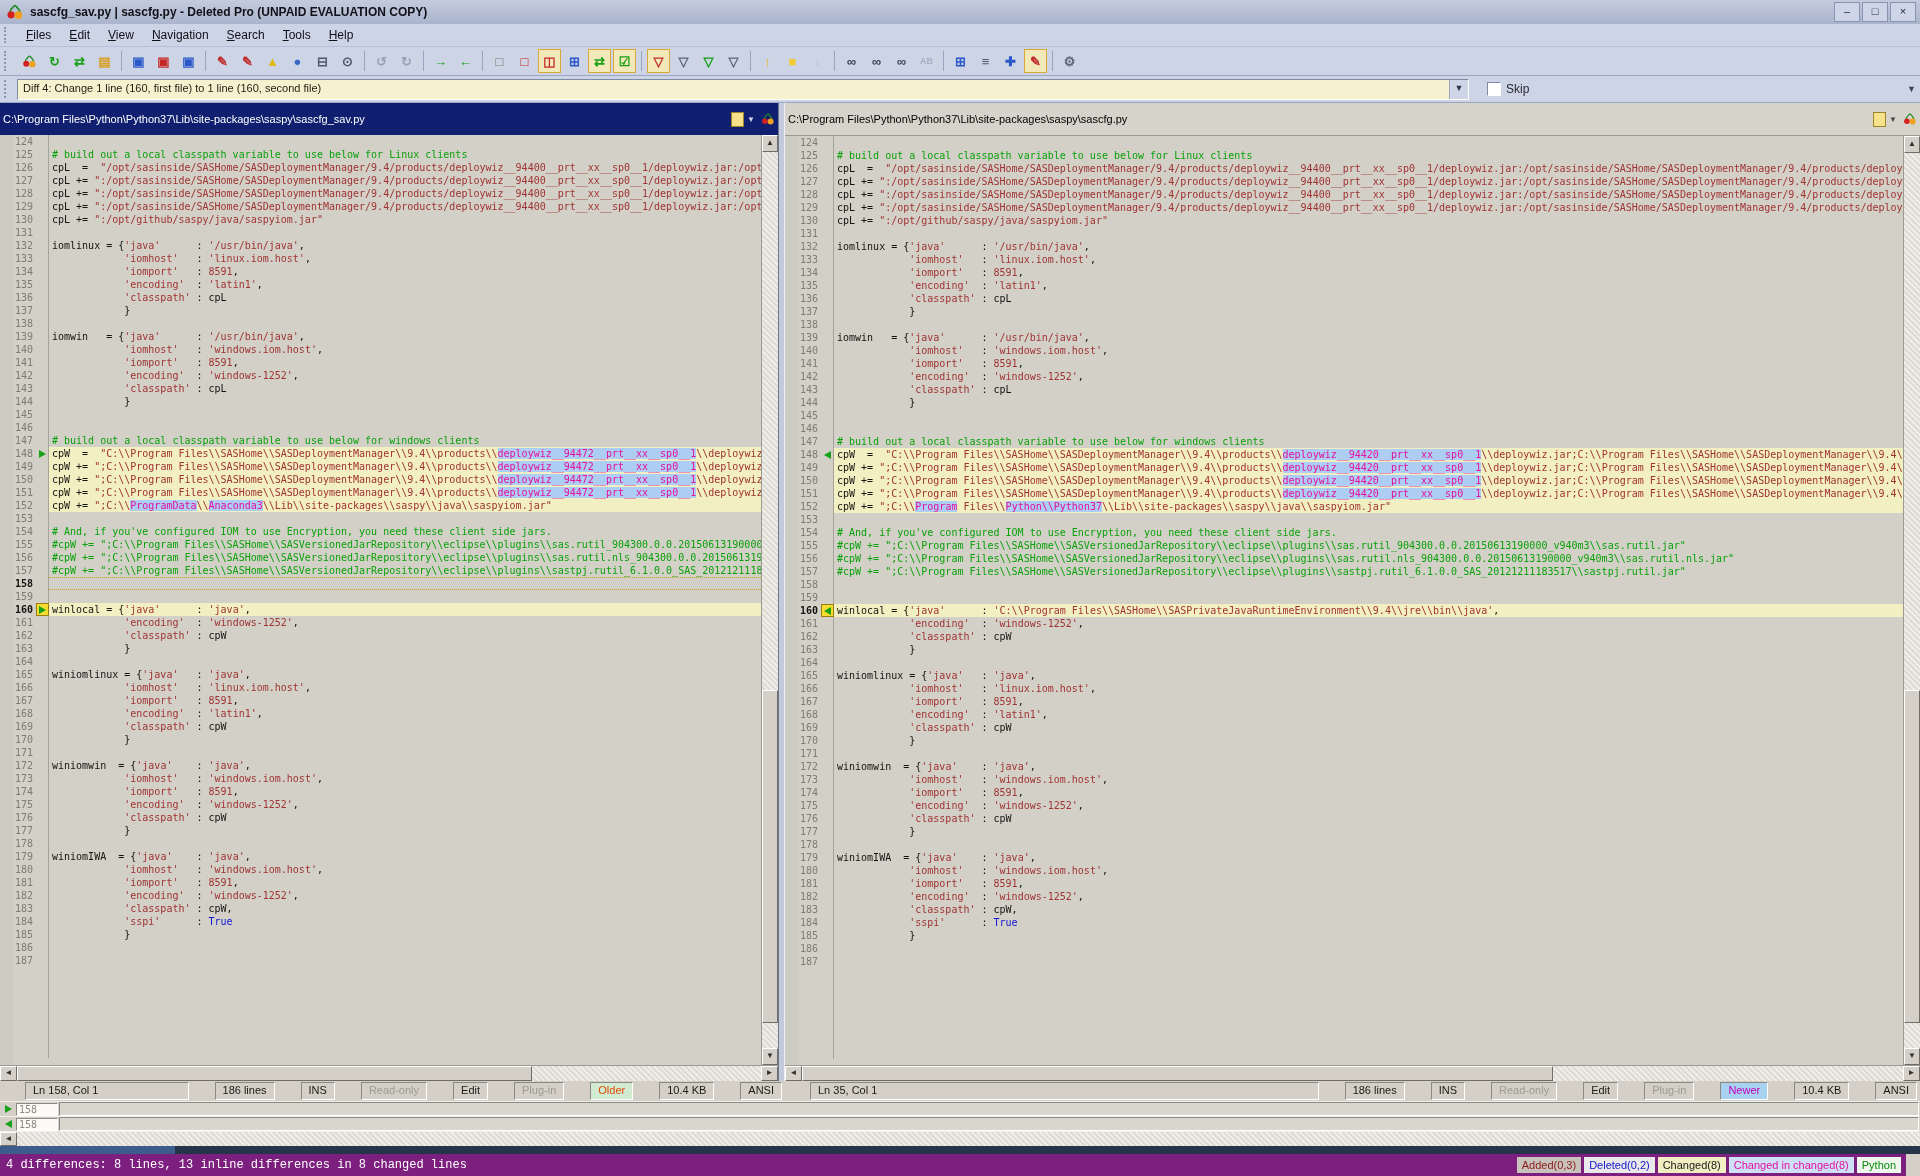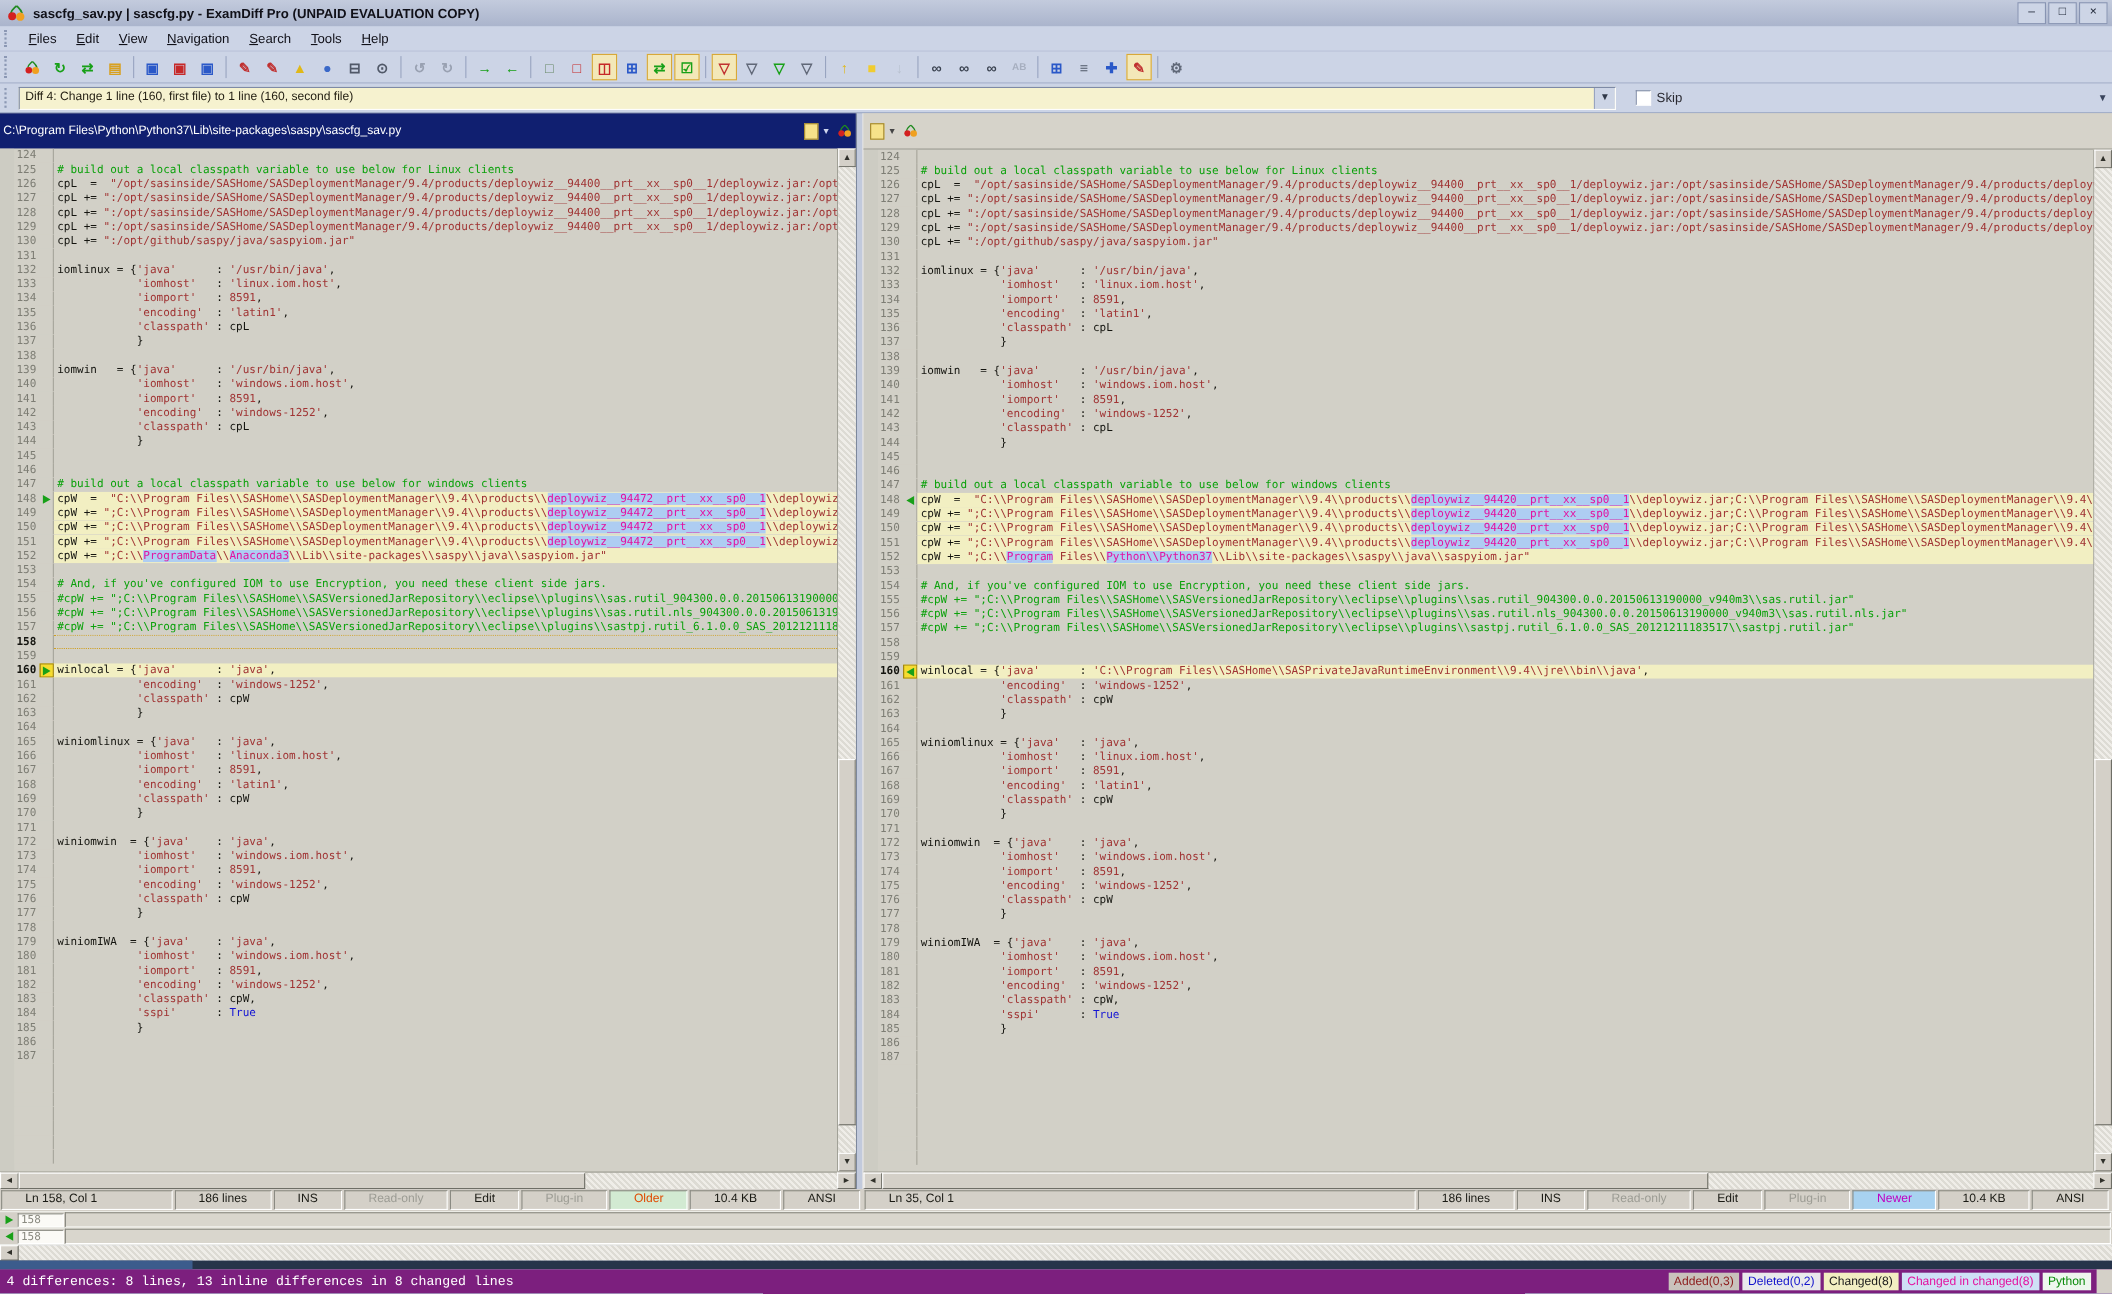--- a/index.html
+++ b/index.html
@@ -73,21 +73,21 @@
   .v-track{flex:1;position:relative;background:repeating-linear-gradient(45deg,#efede8 0 2px,#dddbd4 2px 4px);}
   .v-thumb{position:absolute;left:0;right:0;background:#d4d0c8;border:1px solid;border-color:#fff #6e6e66 #6e6e66 #fff;}
   .hscroll{height:15px;flex:0 0 auto;display:flex;background:repeating-linear-gradient(45deg,#efede8 0 2px,#dddbd4 2px 4px);border-top:1px solid #9a9a90;}
   .h-btn{flex:0 0 15px;background:#d4d0c8;border:1px solid;border-color:#fff #6e6e66 #6e6e66 #fff;font-size:8px;text-align:center;line-height:12px;color:#30302a;}
   .h-thumb{background:#d4d0c8;border:1px solid;border-color:#fff #6e6e66 #6e6e66 #fff;}
 
   
   .statusrow{height:20px;display:flex;flex:0 0 auto;background:#d4d0c8;}
   .statusbar{display:flex;padding:1px 1px;}
   .statusbar.lft{flex:0 0 783px;} .statusbar.rgt{flex:1;justify-content:center;}
-  .scell{border:1px solid;border-color:#8a8a82 #ffffff #ffffff #8a8a82;font-size:11px;line-height:15px;padding:0 21px;margin-right:2px;color:#1a1a14;white-space:nowrap;background:#d4d0c8;}
+  .scell{border:1px solid;border-color:#8a8a82 #ffffff #ffffff #8a8a82;font-size:11px;line-height:15px;padding:0 7px;margin-right:2px;color:#1a1a14;white-space:nowrap;background:#d4d0c8;margin-left:24px;}
   .scell.grow{flex:1;}
   .scell.dis{color:#9c9c94;}
   .scell.older{color:#e04a00;background:#d2ead2;}
   .scell.newer{color:#c000c0;background:#a8d2f0;}
 
   
   .linepane{height:14px;display:flex;align-items:center;background:#d4d0c8;border-top:1px solid #efefe9;flex:0 0 auto;}
   .lp-ic{flex:0 0 16px;display:flex;justify-content:center;}
   .lp-num{flex:0 0 38px;background:#fbfaf6;border:1px solid;border-color:#8a8a82 #ffffff #ffffff #8a8a82;font-family:"DejaVu Sans Mono",monospace;font-size:10px;color:#8a8a80;line-height:11px;padding-left:2px;}
   .lp-field{flex:1;height:12px;margin:0 1px;border:1px solid;border-color:#8a8a82 #ffffff #ffffff #8a8a82;background:#d9d6cd;}
@@ -107,21 +107,21 @@
 <body>
 
 <div class="window">
 
   <div class="titlebar">
     <svg class="app-ic" viewBox="0 0 16 16">
       <path d="M8 2 C6 4 4 5 3.5 8 M8 2 C10 4 11.5 5 12.5 8" stroke="#1f8a1f" stroke-width="1.4" fill="none"></path>
       <circle cx="4.5" cy="10.5" r="3.2" fill="#d42020"></circle>
         <circle cx="11" cy="10.8" r="3.4" fill="#f0a020"></circle>
     </svg>
-    <div class="tb-title">sascfg_sav.py  |  sascfg.py - ExamDiff Pro (UNPAID EVALUATION COPY)</div>
+    <div class="tb-title">sascfg_sav.py  |  sascfg.py - Deleted Pro (UNPAID EVALUATION COPY)</div>
     <div class="win-btn">–</div>
     <div class="win-btn">□</div>
     <div class="win-btn">×</div>
   </div>
 
   <div class="menubar">
     <div class="grip"></div>
     <div id="menu-items" style="display:flex;">
         <div class="menu-item"><u>F</u>iles</div>
         <div class="menu-item"><u>E</u>dit</div>
@@ -309,20 +309,21 @@
         <div class="h-thumb" style="width:66%;"></div>
         <div style="flex:1;"></div>
         <div class="h-btn">►</div>
       </div>
     </div>
 
     <div class="splitter"></div>
 
     <div class="pane right" id="pane-right">
       <div class="pane-header">
+        <div class="pane-path">C:\Program Files\Python\Python37\Lib\site-packages\saspy\sascfg.py</div>
         <div class="copy-ic"></div>
         <div class="hdr-caret">▼</div>
         <svg class="hdr-cherries" viewBox="0 0 16 16">
           <path d="M8 2 C6 4 4 5 3.5 8 M8 2 C10 4 11.5 5 12.5 8" stroke="#1f8a1f" stroke-width="1.4" fill="none"></path>
           <circle cx="4.5" cy="10.5" r="3.2" fill="#d42020"></circle>
             <circle cx="11" cy="10.8" r="3.4" fill="#f0a020"></circle>
         </svg>
       </div>
       <div class="pane-body">
         <div class="gutter-marks"></div>

